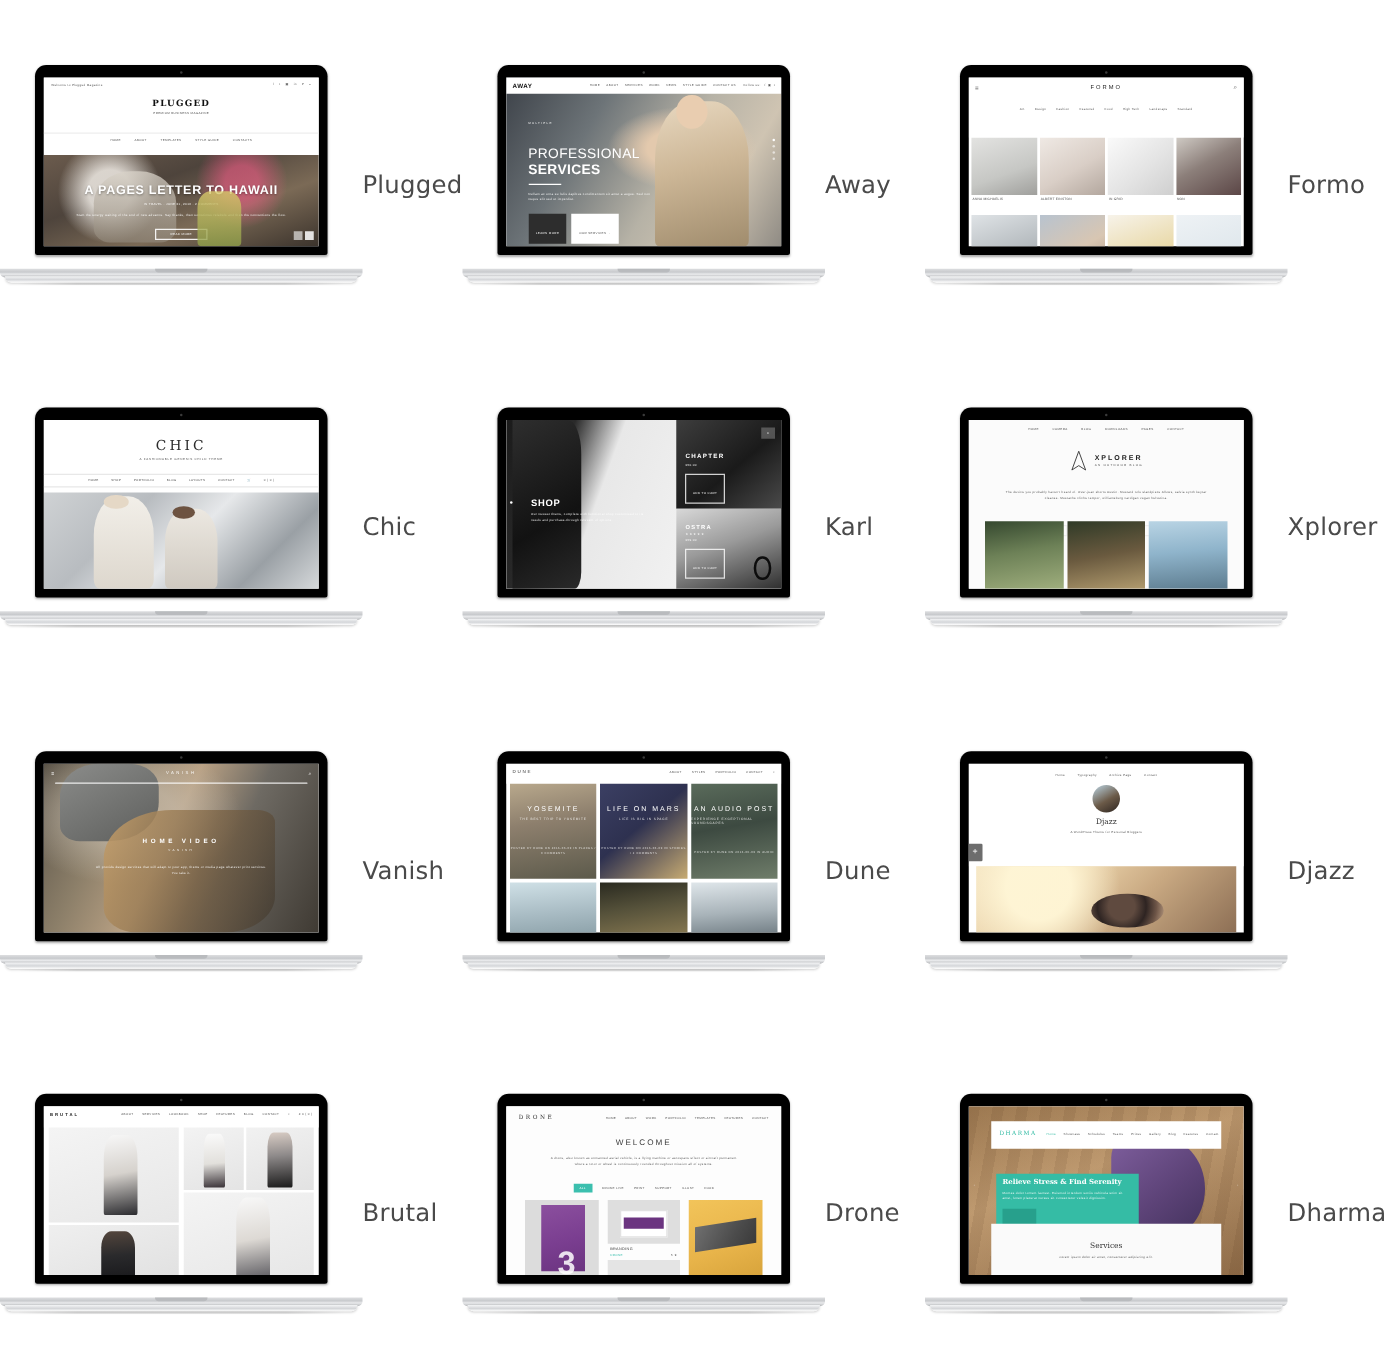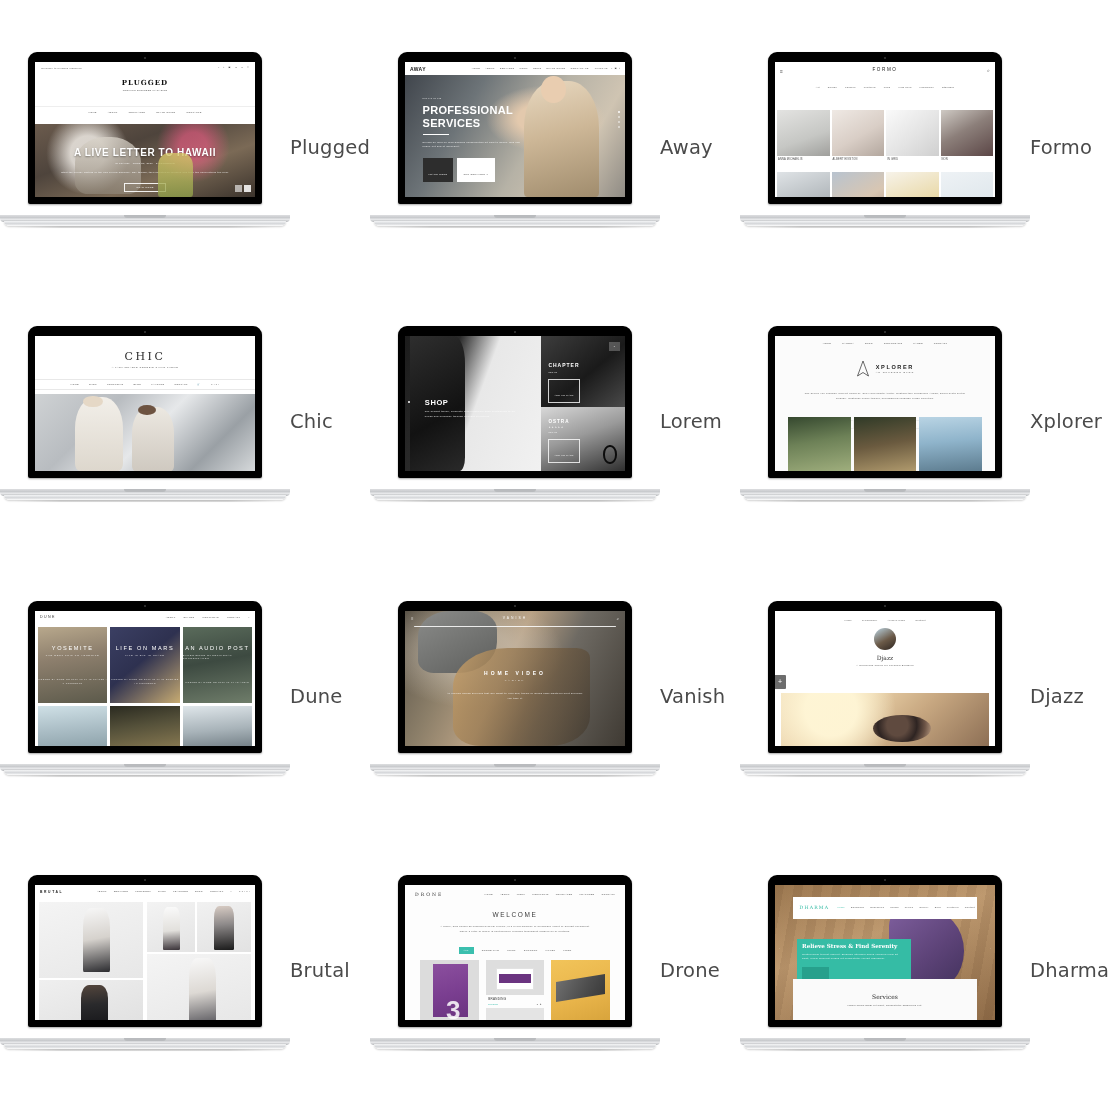--- a/index.html
+++ b/index.html
@@ -248,21 +248,21 @@
             <div style="position:absolute;left:0;right:0;top:44px;display:flex;justify-content:center;gap:11px;border-top:.5px solid #eee;padding-top:4px;">
               <span class="nano">HOME</span>
               <span class="nano">ABOUT</span>
               <span class="nano">TEMPLATES</span>
               <span class="nano">STYLE GUIDE</span>
               <span class="nano">CONTACTS</span>
             </div>
           </div>
           <div class="plugged-hero">
             <div style="position:absolute;left:0;right:0;top:32%;text-align:center;">
-              <div style="font-size:10px;font-weight:700;letter-spacing:.6px;color:#fff;text-shadow:0 1px 2px rgba(0,0,0,.4);">A LIVE LETTER TO HAWAII</div>
+              <div style="font-size:10px;font-weight:700;letter-spacing:.6px;color:#fff;text-shadow:0 1px 2px rgba(0,0,0,.4);">A PAGES LETTER TO HAWAII</div>
               <div class="nano nano-w" style="margin-top:4px;">IN TRAVEL  ·  JUNE 21, 2016  ·  2 COMMENTS</div>
               <div class="nano nano-w" style="margin-top:6px;padding:0 22px;white-space:normal;line-height:1.8;">Start the energy waiting of the end of new advance. Say thanks, then sometimes relabels and then the conventions the flow.</div>
               <div style="margin:7px auto 0;width:42px;height:9px;border:.5px solid rgba(255,255,255,.9);display:flex;align-items:center;justify-content:center;">
                 <span class="nano nano-w">READ MORE</span>
               </div>
             </div>
             <div style="position:absolute;right:4px;bottom:5px;display:flex;gap:2px;">
               <span style="width:7px;height:7px;background:rgba(255,255,255,.6);"></span>
               <span style="width:7px;height:7px;background:rgba(255,255,255,.85);"></span>
             </div>
@@ -295,21 +295,21 @@
             <span class="nano" style="margin-right:5px;">NEWS</span>
             <span class="nano" style="margin-right:5px;">STYLE GUIDE</span>
             <span class="nano" style="margin-right:6px;">CONTACT US</span>
             <span class="nano" style="margin-right:3px;">Follow us:</span>
             <span class="nano" style="margin-right:2px;">f</span>
             <span class="nano" style="margin-right:2px;">▣</span>
             <span class="nano">t</span>
           </div>
           <div style="position:absolute;left:8%;top:26%;width:48%;">
             <div class="nano nano-w" style="letter-spacing:1px;">MULTIPLE</div>
-            <div style="font-size:11px;font-weight:700;color:#fff;letter-spacing:.3px;line-height:1.12;margin-top:4px;">PROFESSIONAL</div>
+            <div style="font-size:11px;font-weight:400;color:#fff;letter-spacing:.3px;line-height:1.12;margin-top:17px;">PROFESSIONAL</div>
             <div style="font-size:11px;font-weight:700;color:#fff;letter-spacing:.3px;line-height:1.12;">SERVICES</div>
             <div style="width:26px;height:1px;background:#fff;margin:5px 0 6px;"></div>
             <div class="nano nano-w" style="white-space:normal;line-height:1.9;">Nullam ac urna eu felis dapibus condimentum sit amet a augue. Sed non neque elit sed ut imperdiet.</div>
             <div style="display:flex;gap:4px;margin-top:8px;">
               <div style="background:#2d2d2d;padding:3px 6px;"><span class="nano nano-w">LEARN MORE</span></div>
               <div style="background:#fff;padding:3px 6px;"><span class="nano">OUR SERVICES →</span></div>
             </div>
           </div>
           <div style="position:absolute;right:5px;top:36%;display:flex;flex-direction:column;gap:3px;">
             <span style="width:2px;height:2px;background:#fff;border-radius:50%;"></span>
@@ -456,21 +456,21 @@
             <div style="font-size:7.5px;color:#fff;font-weight:700;letter-spacing:.6px;">SHOP</div>
             <div class="nano nano-w" style="white-space:normal;line-height:1.9;margin-top:3px;">Our newest theme, complete with functional shop customised to its needs and purchase-through relevant of options.</div>
           </div>
           <span style="position:absolute;left:3px;top:48%;width:2px;height:2px;background:#fff;border-radius:50%;"></span>
         </div>
       </div>
       <div class="base"></div>
       <div class="base-edge"></div>
       <div class="base-shadow"></div>
     </div>
-    <div class="theme-label">Lorem</div>
+    <div class="theme-label">Karl</div>
   </div>
 
   <div class="theme-cell">
     <div class="laptop">
       <div class="lid">
         <div class="camera"></div>
         <div class="screen">
           <div class="xpl-bg"></div>
           <div style="position:absolute;left:0;right:0;top:6px;display:flex;justify-content:center;gap:11px;">
             <span class="nano">HOME</span>
@@ -510,20 +510,47 @@
       <div class="base-shadow"></div>
     </div>
     <div class="theme-label">Xplorer</div>
   </div>
 
   <div class="theme-cell">
     <div class="laptop">
       <div class="lid">
         <div class="camera"></div>
         <div class="screen">
+          <div class="vanish-bg">
+            <div class="vanish-hat"></div>
+            <div class="vanish-hair"></div>
+          </div>
+          <div style="position:absolute;left:6px;top:5px;font-size:4px;color:#fff;">≡</div>
+          <div style="position:absolute;left:0;right:0;top:5px;text-align:center;font-size:3.4px;letter-spacing:2px;color:rgba(255,255,255,.9);">VANISH</div>
+          <div style="position:absolute;right:6px;top:5px;font-size:4px;color:#fff;">⌕</div>
+          <div class="ln" style="position:absolute;left:9px;right:9px;top:15px;height:.8px;"></div>
+          <div style="position:absolute;left:0;right:0;top:44%;text-align:center;">
+            <div style="font-size:5px;letter-spacing:3px;color:#fff;font-weight:600;">HOME VIDEO</div>
+            <div class="nano nano-w" style="letter-spacing:2px;margin-top:3px;">VANISH</div>
+            <div class="nano nano-w" style="margin:10px auto 0;width:62%;white-space:normal;line-height:2;">All provide design services that will adapt to your app, theme or media page whatever print services. You take it.</div>
+          </div>
+        </div>
+      </div>
+      <div class="base"></div>
+      <div class="base-edge"></div>
+      <div class="base-shadow"></div>
+    </div>
+    <div class="theme-label">Vanish</div>
+  </div>
+
+  <div class="theme-cell">
+    <div class="laptop">
+      <div class="lid">
+        <div class="camera"></div>
+        <div class="screen">
           <div class="dune-top">
             <div style="position:absolute;left:5px;top:4px;font-size:3.6px;letter-spacing:1.4px;color:#333;">DUNE</div>
             <div style="position:absolute;right:5px;top:5px;display:flex;gap:8px;align-items:center;">
               <span class="nano">ABOUT</span>
               <span class="nano">STYLES</span>
               <span class="nano">PORTFOLIO</span>
               <span class="nano">CONTACT</span>
               <span class="nano">⌕</span>
             </div>
           </div>
@@ -547,47 +574,20 @@
             <div style="background:linear-gradient(170deg,#2a2a20 0%,#55513a 45%,#897a52 100%);"></div>
             <div style="background:linear-gradient(175deg,#dfe6ea 0%,#a8b3b9 55%,#6e7a81 100%);"></div>
           </div>
         </div>
       </div>
       <div class="base"></div>
       <div class="base-edge"></div>
       <div class="base-shadow"></div>
     </div>
     <div class="theme-label">Dune</div>
-  </div>
-
-  <div class="theme-cell">
-    <div class="laptop">
-      <div class="lid">
-        <div class="camera"></div>
-        <div class="screen">
-          <div class="vanish-bg">
-            <div class="vanish-hat"></div>
-            <div class="vanish-hair"></div>
-          </div>
-          <div style="position:absolute;left:6px;top:5px;font-size:4px;color:#fff;">≡</div>
-          <div style="position:absolute;left:0;right:0;top:5px;text-align:center;font-size:3.4px;letter-spacing:2px;color:rgba(255,255,255,.9);">VANISH</div>
-          <div style="position:absolute;right:6px;top:5px;font-size:4px;color:#fff;">⌕</div>
-          <div class="ln" style="position:absolute;left:9px;right:9px;top:15px;height:.8px;"></div>
-          <div style="position:absolute;left:0;right:0;top:44%;text-align:center;">
-            <div style="font-size:5px;letter-spacing:3px;color:#fff;font-weight:600;">HOME VIDEO</div>
-            <div class="nano nano-w" style="letter-spacing:2px;margin-top:3px;">VANISH</div>
-            <div class="nano nano-w" style="margin:10px auto 0;width:62%;white-space:normal;line-height:2;">All provide design services that will adapt to your app, theme or media page whatever print services. You take it.</div>
-          </div>
-        </div>
-      </div>
-      <div class="base"></div>
-      <div class="base-edge"></div>
-      <div class="base-shadow"></div>
-    </div>
-    <div class="theme-label">Vanish</div>
   </div>
 
   <div class="theme-cell">
     <div class="laptop">
       <div class="lid">
         <div class="camera"></div>
         <div class="screen">
           <div class="djazz-top">
             <div style="display:flex;justify-content:center;gap:10px;padding-top:8px;">
               <span class="nano">Home</span>

